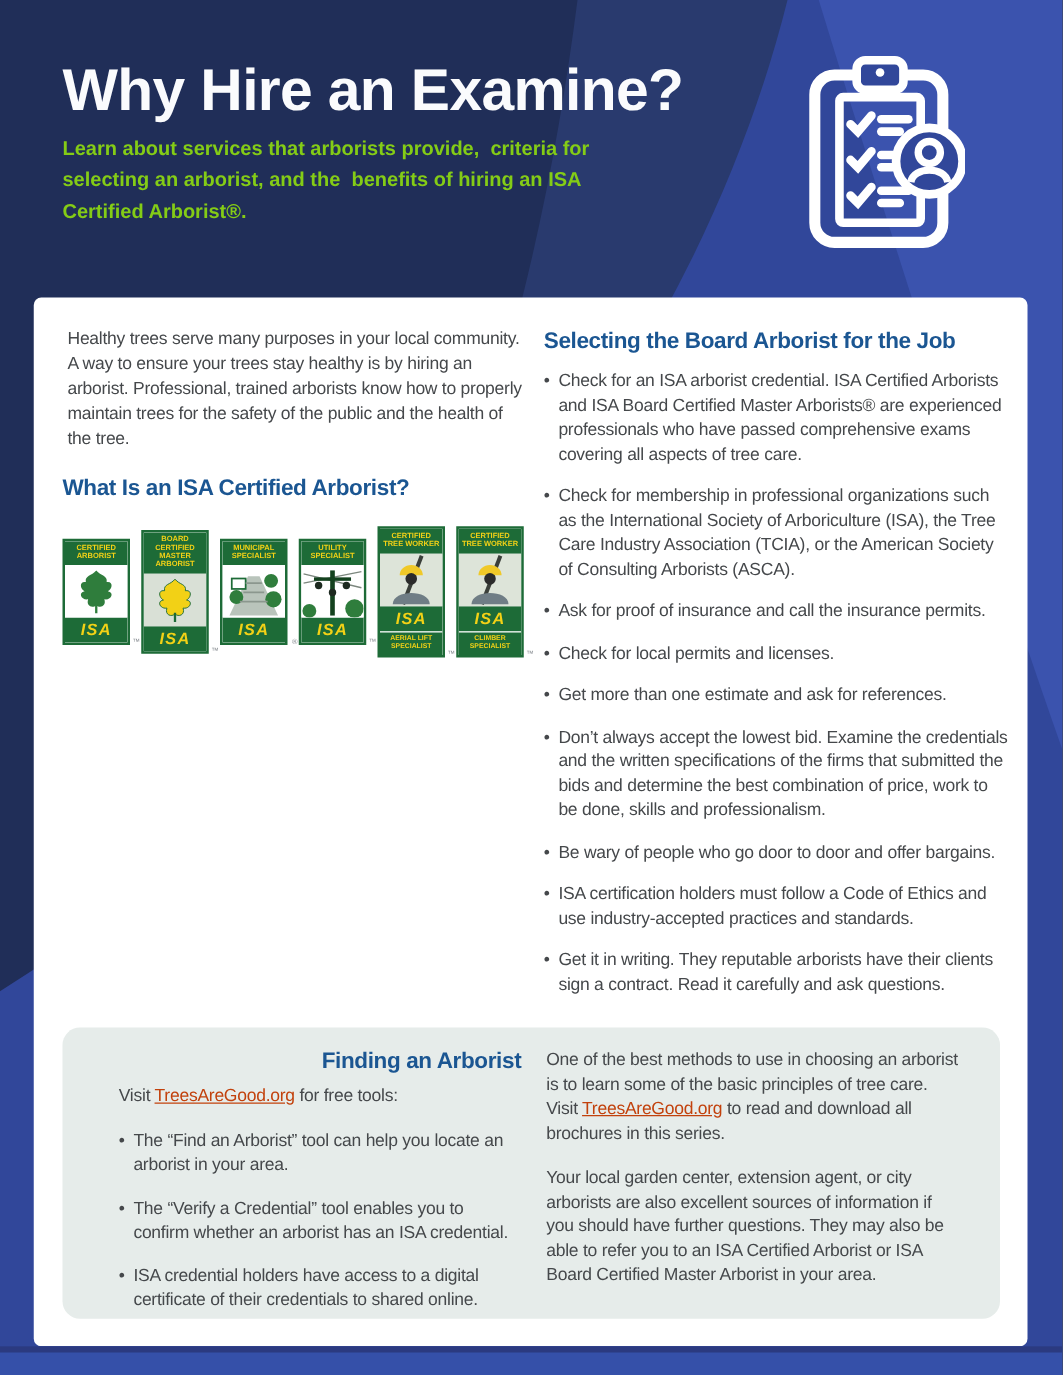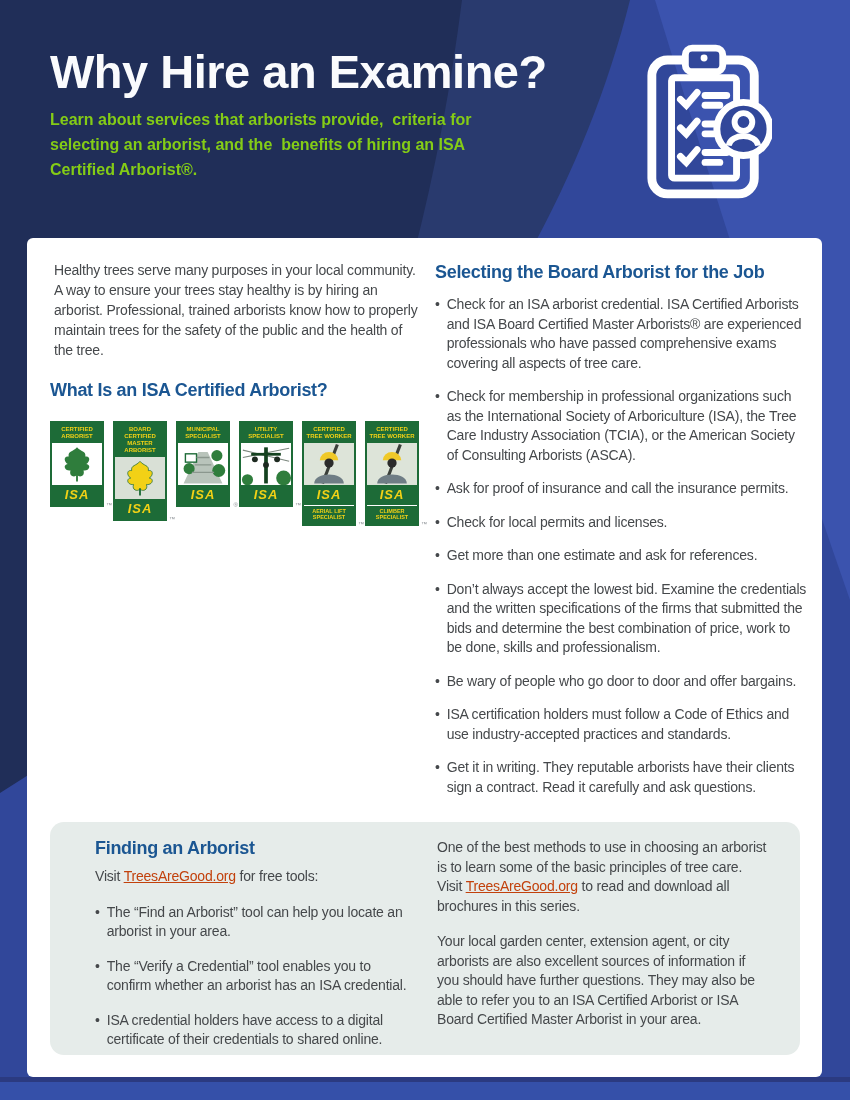--- a/index.html
+++ b/index.html
@@ -21,21 +21,21 @@
   .body-txt{color:#45484b;font-size:14px;line-height:20px;letter-spacing:-0.2px;margin:0 0 20px 4px;}
   .h2{color:#1b5692;font-size:18px;font-weight:800;letter-spacing:-0.3px;margin:2px 0 10px 0;}
   .col-right .h2{margin-bottom:12px;}
   .plist p{margin:0 0 20px 0;}
   .bullets{margin-top:2px;}
   .b-item{display:flex;gap:7px;margin:0 0 14px 0;color:#45484b;font-size:14px;line-height:19.5px;letter-spacing:-0.2px;}
   .b-dot{flex:0 0 auto;font-size:14px;line-height:19.5px;}
   .b-txt{flex:1 1 auto;}
 
   
-  .badges{display:flex;gap:9px;align-items:flex-start;margin-top:14px;}
+  .badges{display:flex;gap:9px;align-items:center;margin-top:14px;}
   .badge-wrap{position:relative;}
   .badge{width:54px;border:2px solid #1d6b37;background:#ffffff;box-sizing:border-box;
     display:flex;flex-direction:column;overflow:hidden;}
   .badge-hd{background:#1d6b37;color:#f2d116;font-weight:700;font-size:6px;line-height:1.15;
     text-align:center;padding:3px 1px;white-space:pre-line;letter-spacing:0;}
   .badge-ill{height:42px;position:relative;background:#ffffff;}
   .badge[data-kind="leaf-yellow"] .badge-ill{background:#d9e0d6;}
   .badge[data-kind="worker"] .badge-ill{background:#dde4d9;}
   .badge-ill svg{position:absolute;left:0;top:0;width:100%;height:100%;display:none;}
   .badge[data-kind="leaf-green"]  .ill-leaf-green{display:block;}
@@ -47,21 +47,21 @@
     text-align:center;padding:2px 0 3px 0;letter-spacing:1px;}
   .badge-sub{display:none;background:#1d6b37;color:#f2d116;font-size:5.5px;font-weight:700;
     text-align:center;line-height:1.2;padding:2px 0 3px 0;white-space:pre-line;border-top:1px solid #ffffff;}
   .badge[data-kind="worker"] .badge-sub{display:block;}
   .badge-mark{position:absolute;right:-8px;bottom:-1px;font-size:6px;color:#8a8f94;}
 
   
   .graybox{position:absolute;left:23px;top:584px;width:750px;height:233px;background:#e6ecea;border-radius:14px;}
   .gb-left{position:absolute;left:45px;top:16px;width:322px;}
   .gb-right{position:absolute;left:387px;top:16px;width:332px;}
-  .h3{color:#1b5692;font-size:18px;font-weight:800;letter-spacing:-0.3px;margin:0 0 8px 0;}
+  .h3{color:#1b5692;font-size:18px;font-weight:800;letter-spacing:-0.3px;margin:0 0 8px 0;text-align:right;}
   .gb-txt{color:#45484b;font-size:14px;line-height:19.5px;letter-spacing:-0.2px;margin:0 0 16px 0;}
   .gb-txt .lnk, .lnk{color:#c2410c;text-decoration:underline;cursor:pointer;}
   .gb-bullets .b-item{margin-bottom:15px;}
 
   
   .footer-band{position:absolute;left:0;top:1077px;width:850px;height:23px;box-sizing:border-box;
     background:#3550a9;border-top:5px solid #2b3a80;}
 </style>
 </head>
 <body>

